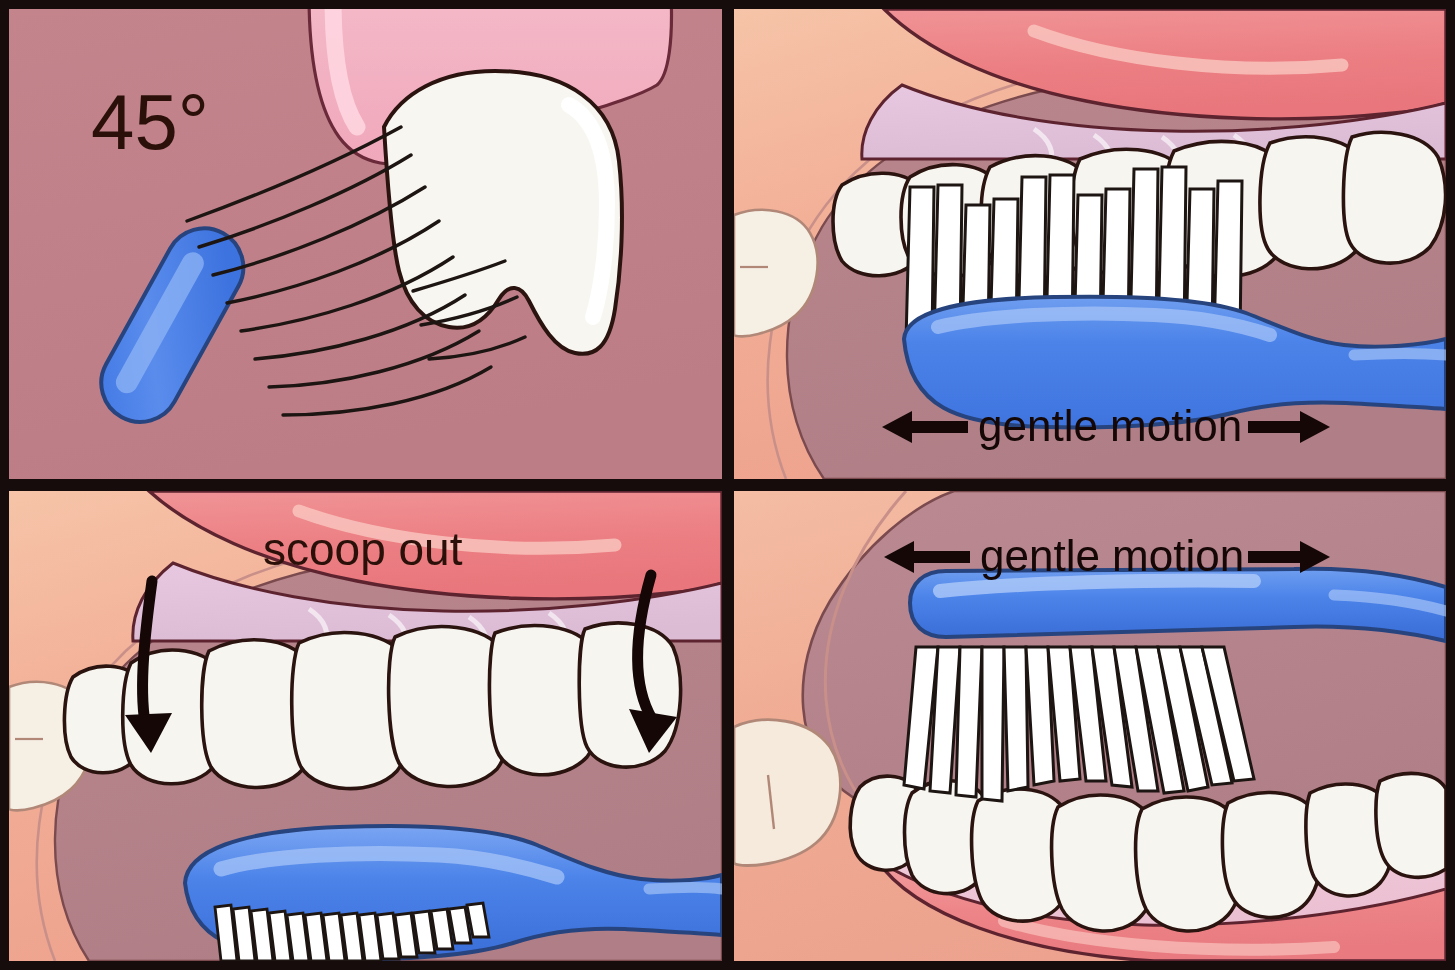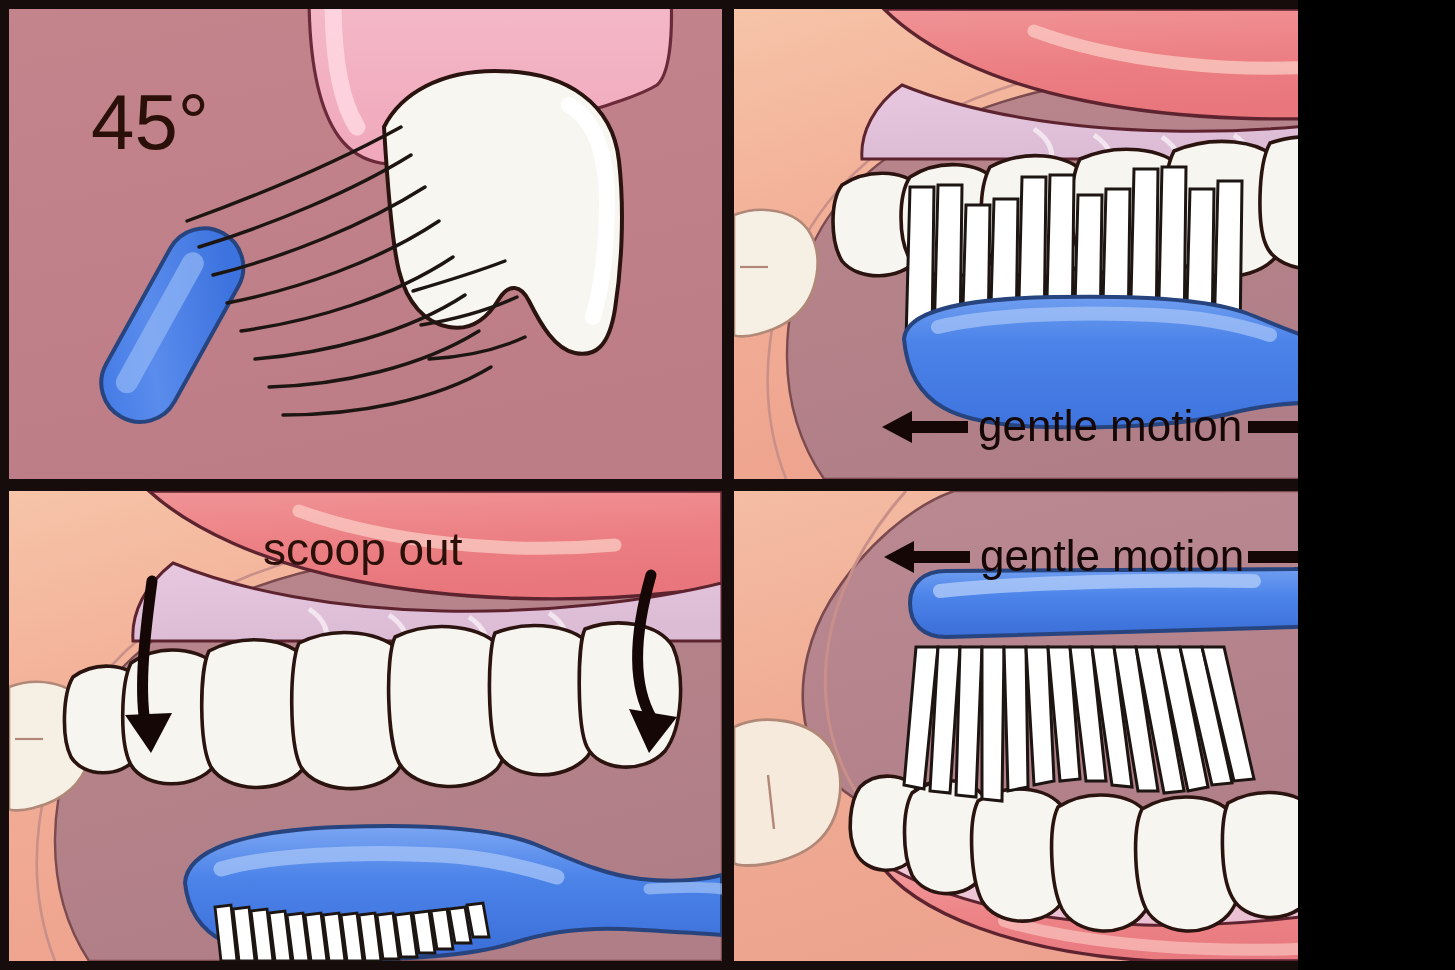--- a/index.html
+++ b/index.html
@@ -6,21 +6,21 @@
   html, body {
     margin: 0;
     padding: 0;
     background: #000000;
   }
   body {
     font-family: "Liberation Sans", sans-serif;
   }
   #figure {
     position: relative;
-    width: 1298px;
+    width: 1455px;
     height: 970px;
     background: #150b0b;
     box-sizing: border-box;
     overflow: hidden;
   }
   .grid {
     position: absolute;
     inset: 0;
     display: grid;
     grid-template-columns: 728px 727px;

